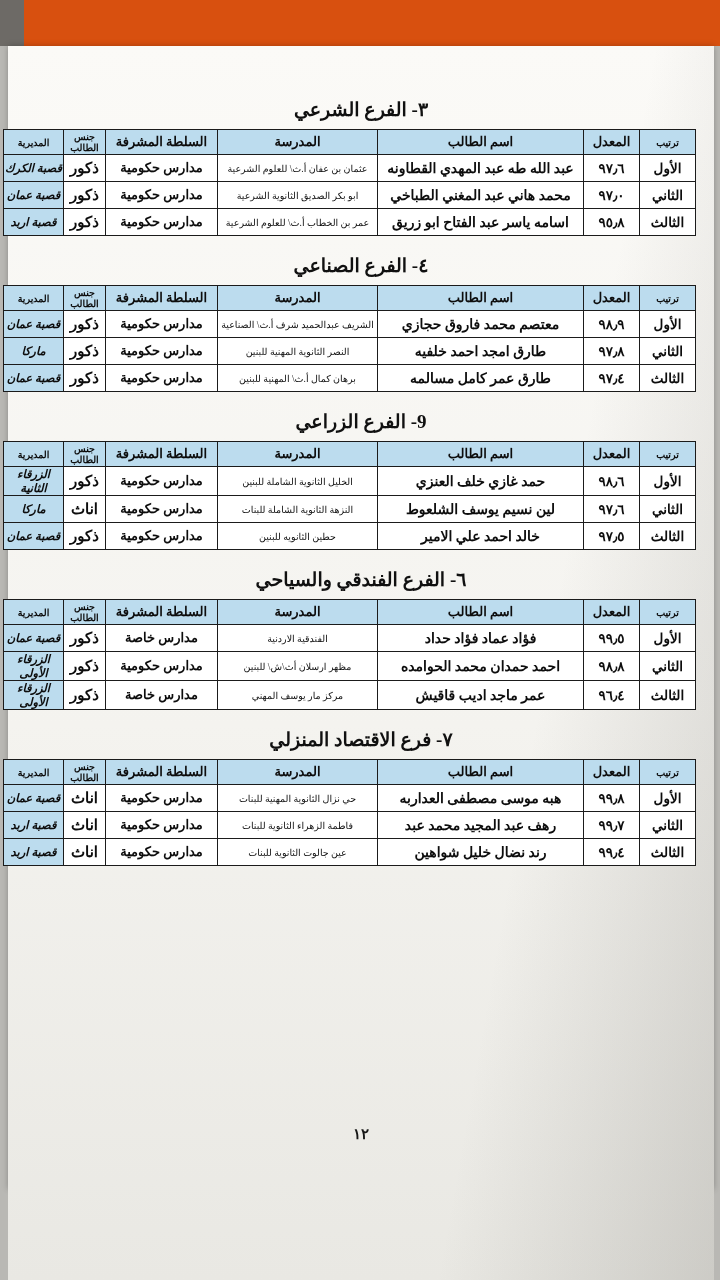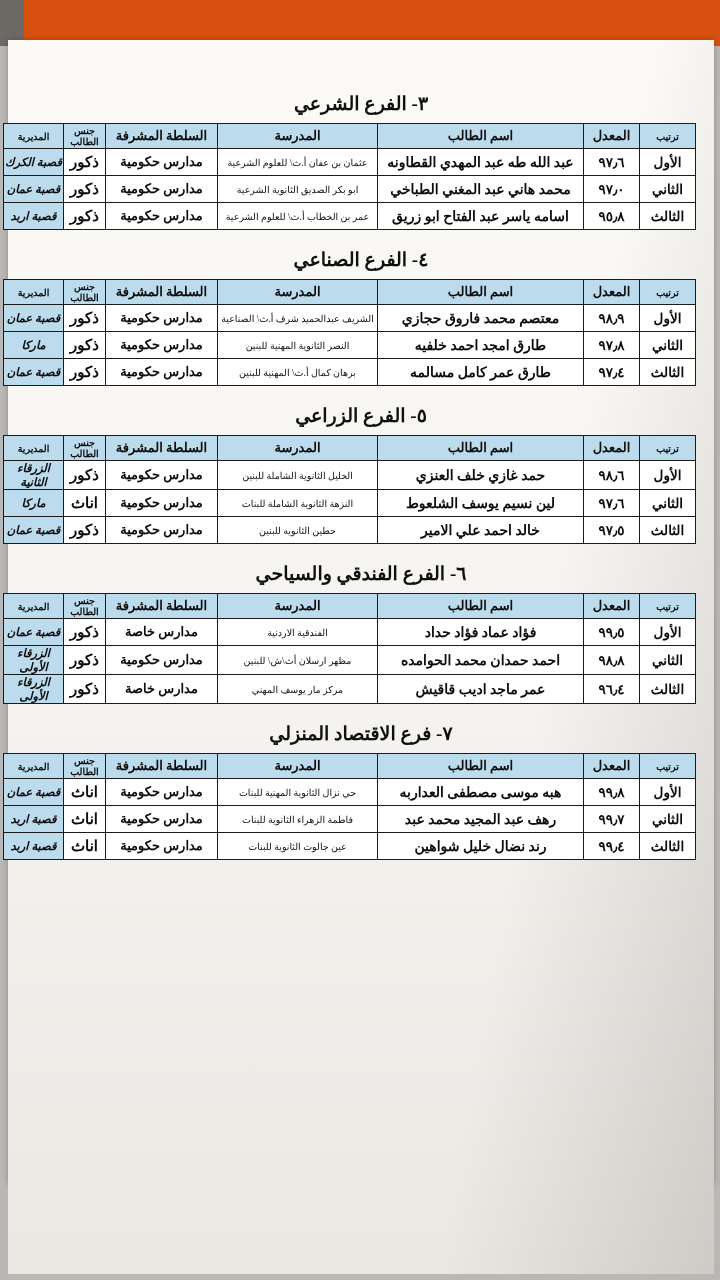--- a/index.html
+++ b/index.html
@@ -29,21 +29,21 @@
   }
   .top-strip .left-block {
     position: absolute;
     top: 0; left: 0;
     width: 24px; height: 46px;
     background: #6d6a66;
   }
   
   .sheet {
     position: absolute;
-    top: 40px;
+    top: 46px;
     left: 8px;
     width: 706px;
     height: 1143px;
     background: #a3a3a3;
     box-shadow: 0 0 6px rgba(0,0,0,0.25);
   }
   .sheet-inner {
     position: absolute;
     top: 0; left: 0;
     width: 706px;
@@ -258,21 +258,21 @@
               <td class="school">برهان كمال أ.ث\ المهنية للبنين</td>
               <td class="auth">مدارس حكومية</td>
               <td class="gender">ذكور</td>
               <td class="dir">قصبة عمان</td>
             </tr>
           </tbody>
         </table>
       </div>
 
       <div class="section">
-        <h2 class="section-title">٥- الفرع الزراعي</h2>
+        <h2 class="section-title">9- الفرع الزراعي</h2>
         <table class="rank-table">
           <colgroup>
             <col class="c-rank">
               <col class="c-avg">
               <col class="c-name">
               <col class="c-school">
               <col class="c-auth">
               <col class="c-gender">
               <col class="c-dir">
           </colgroup>
@@ -424,14 +424,15 @@
               <td class="auth">مدارس حكومية</td>
               <td class="gender">اناث</td>
               <td class="dir">قصبة اربد</td>
             </tr>
           </tbody>
         </table>
       </div>
 
     </div>
 
+    <div class="page-number">١٢</div>
   </div>
 </div>
 
 </body></html>

